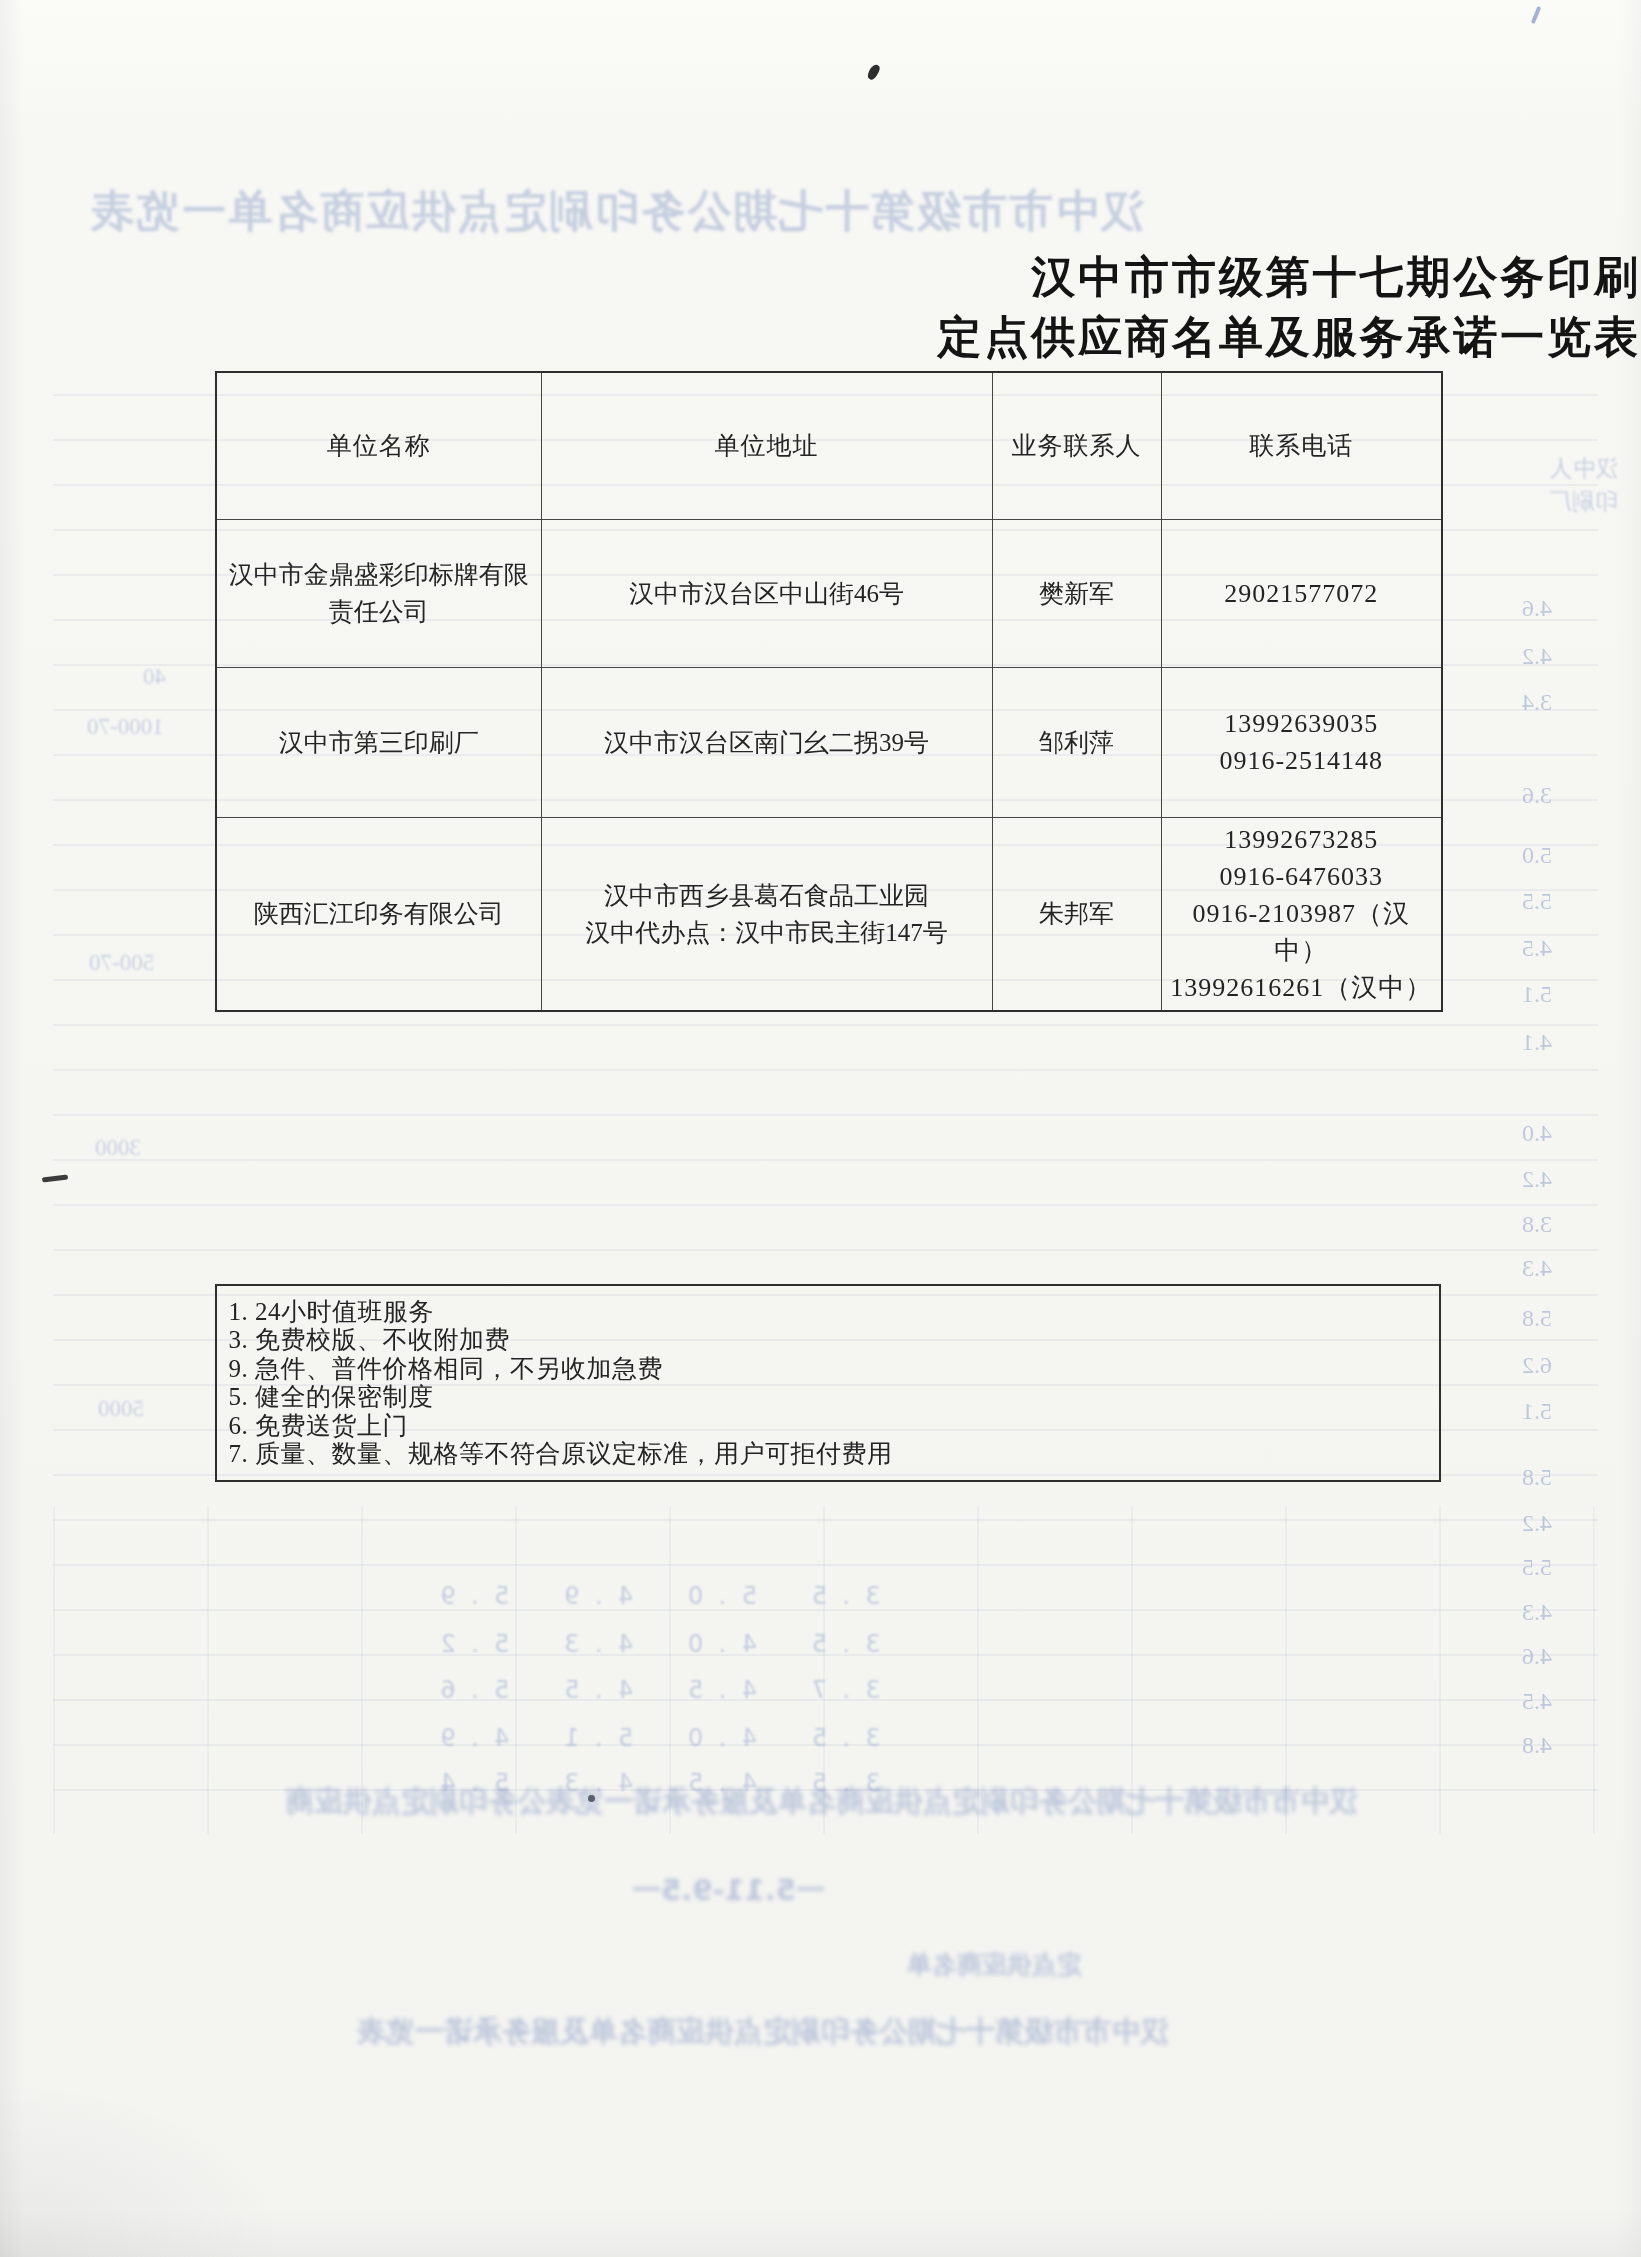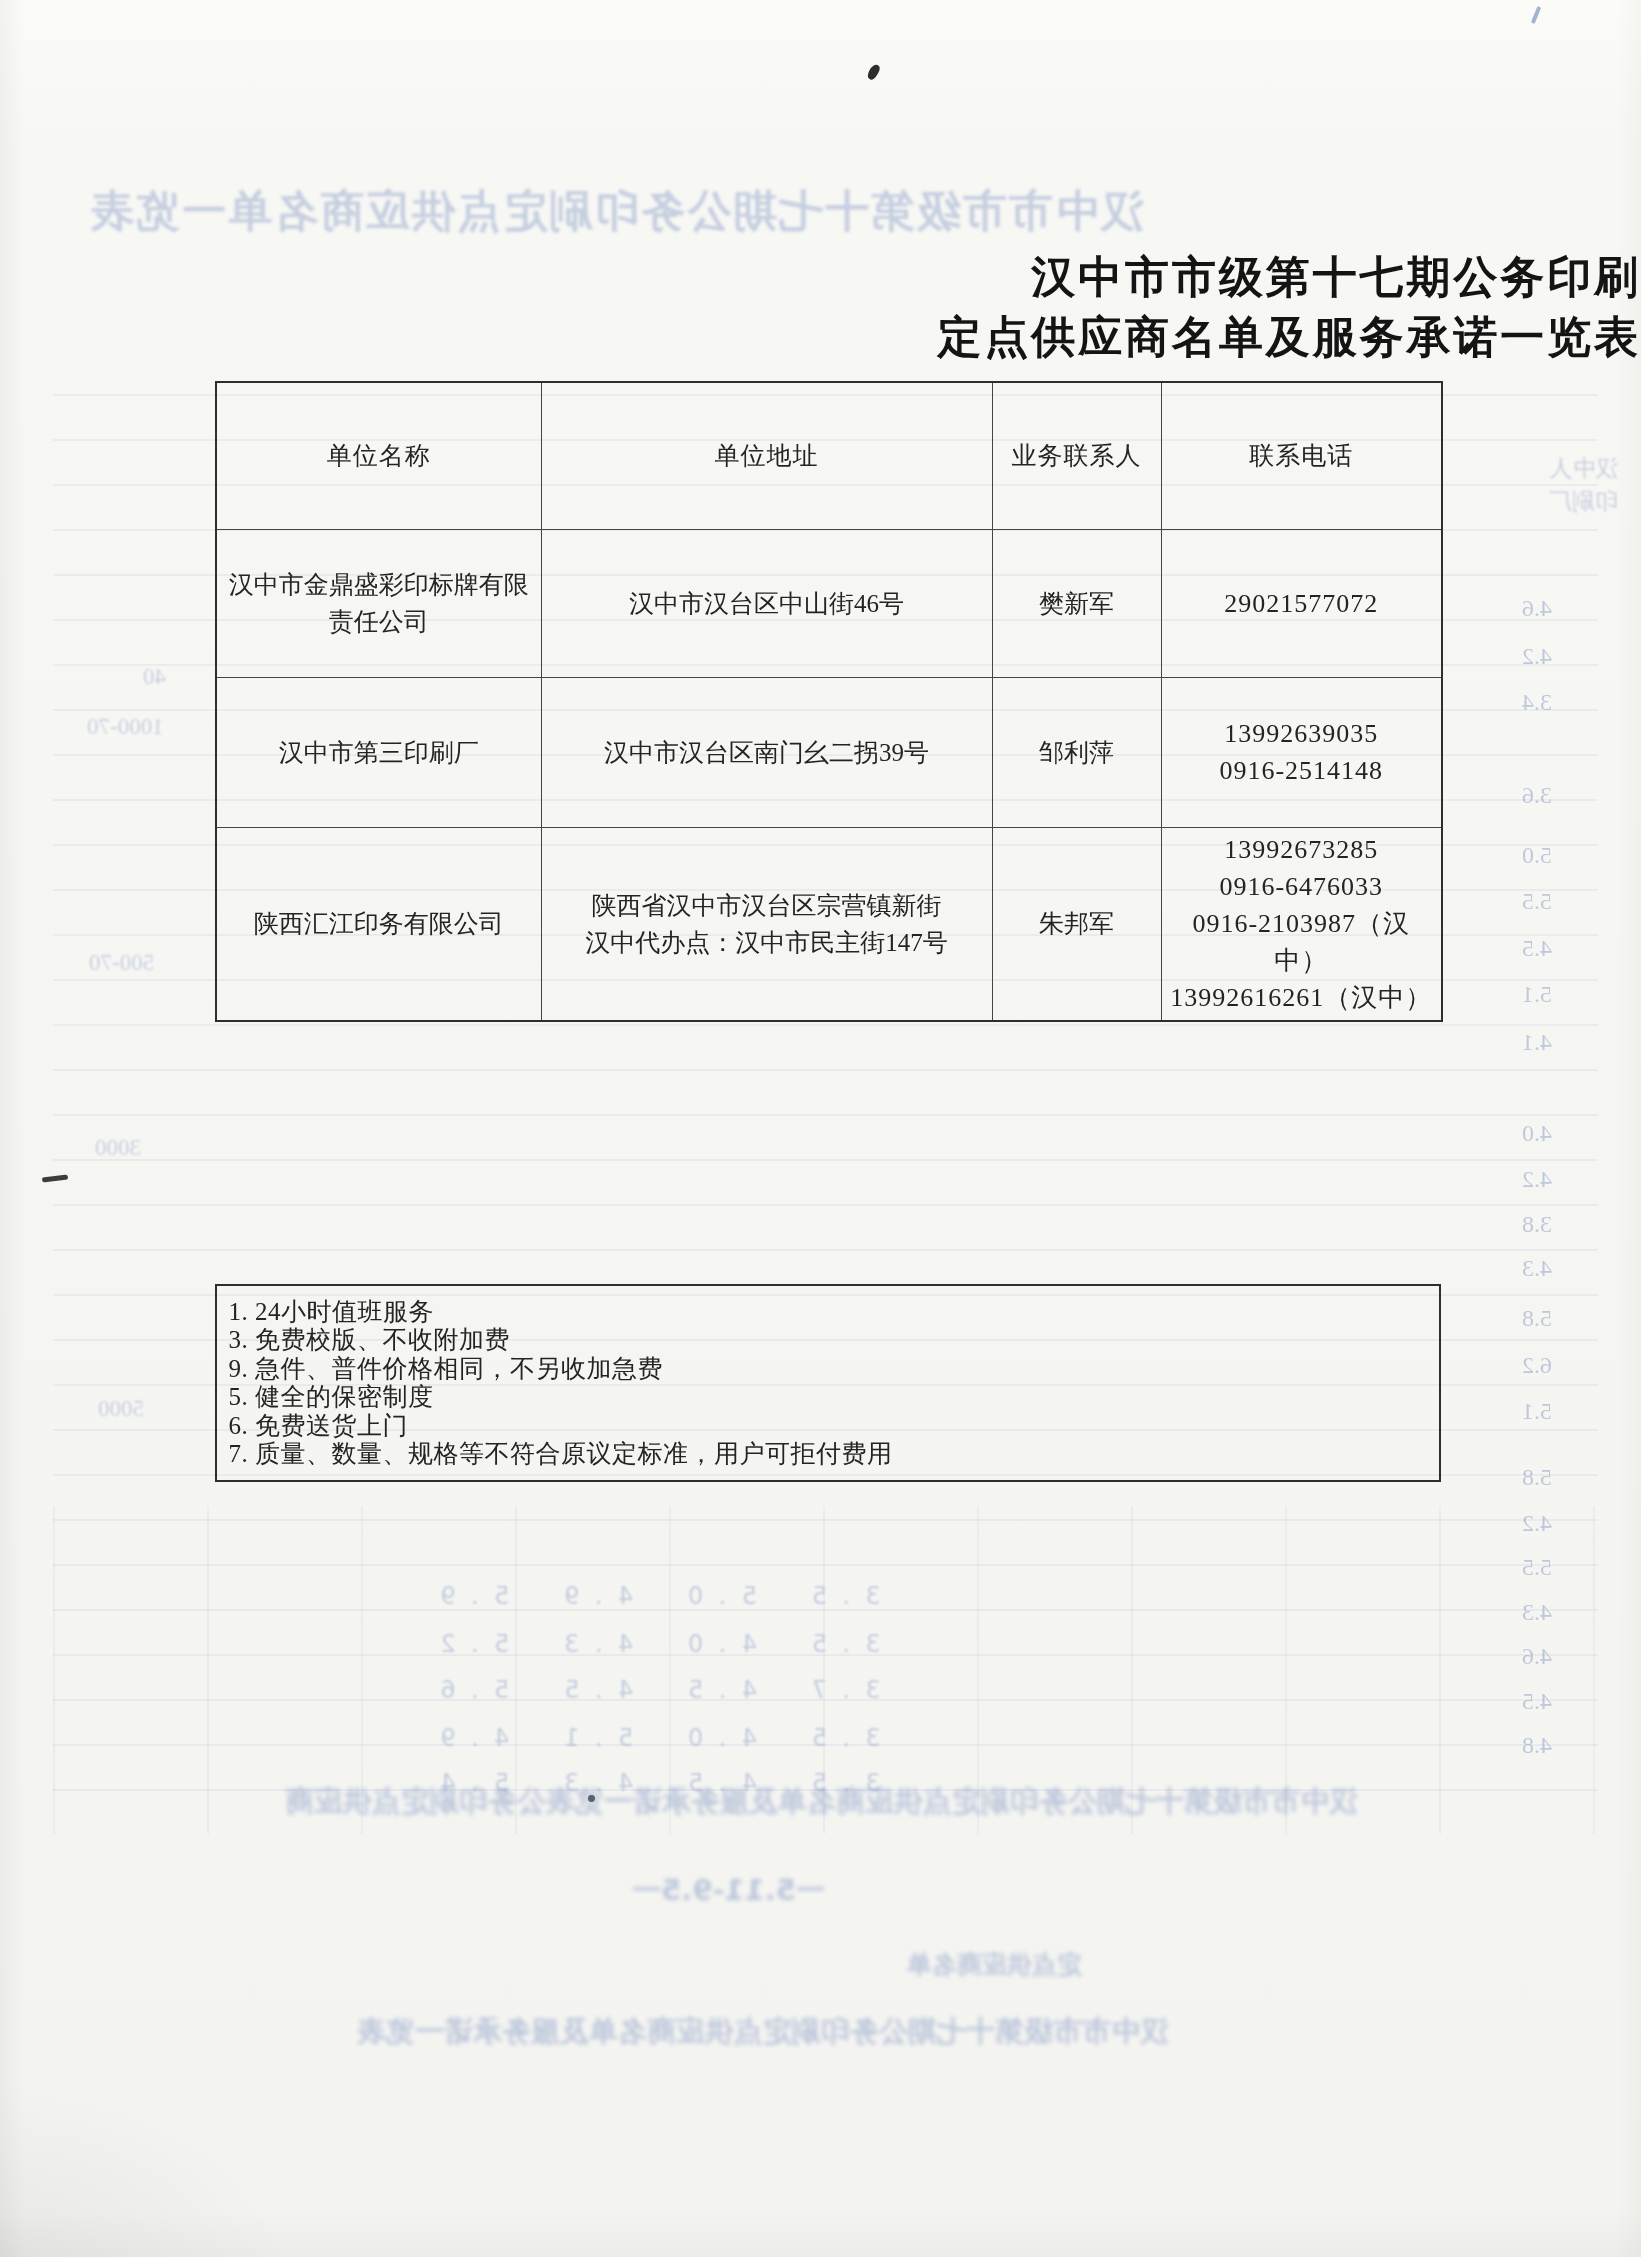--- a/index.html
+++ b/index.html
@@ -35,21 +35,21 @@
   .ghost-row{font-size:24px;opacity:.40;filter:blur(0.9px);letter-spacing:15.4px;white-space:nowrap;}
   .ghost-para{font-size:29px;font-weight:600;opacity:.48;filter:blur(2.3px);white-space:nowrap;overflow:hidden;text-align:center;}
   .ghost-block{font-size:23px;opacity:.38;filter:blur(1px);white-space:pre-line;line-height:33px;}
 
   .title{
     position:absolute;top:247px;left:0;width:1641px;text-align:right;
     font-family:"DejaVu Sans","Liberation Sans",sans-serif;font-weight:700;
     font-size:44px;line-height:60px;letter-spacing:2.9px;color:#141414;
   }
   .main-table{
-    position:absolute;left:215px;top:381px;width:1226px;
+    position:absolute;left:215px;top:371px;width:1226px;
     border-collapse:collapse;table-layout:fixed;border:2.9px solid #2e2e2e;
     font-size:25px;color:#242424;
   }
   .main-table th,.main-table td{
     border:1.9px solid #454545;text-align:center;vertical-align:middle;
     padding:3.9px 7.7px;font-weight:400;line-height:37px;
   }
   .main-table th{font-size:25px;letter-spacing:1px;}
   tr.hdr{height:147px}
   tr.r1{height:148px}
@@ -152,21 +152,21 @@
     </tr>
     <tr class="r2">
       <td class="cell-name">汉中市第三印刷厂</td>
       <td class="cell-address">汉中市汉台区南门幺二拐39号</td>
       <td class="cell-contact">邹利萍</td>
       <td class="cell-phone">13992639035
 0916-2514148</td>
     </tr>
     <tr class="r3">
       <td class="cell-name">陕西汇江印务有限公司</td>
-      <td class="cell-address">陕西省汉中市汉台区宗营镇新街
+      <td class="cell-address">汉中市西乡县葛石食品工业园
 汉中代办点：汉中市民主街147号</td>
       <td class="cell-contact">朱邦军</td>
       <td class="cell-phone">13992673285
 0916-6476033
 0916-2103987（汉中）
 13992616261（汉中）</td>
     </tr>
   </tbody>
     </table>
 

